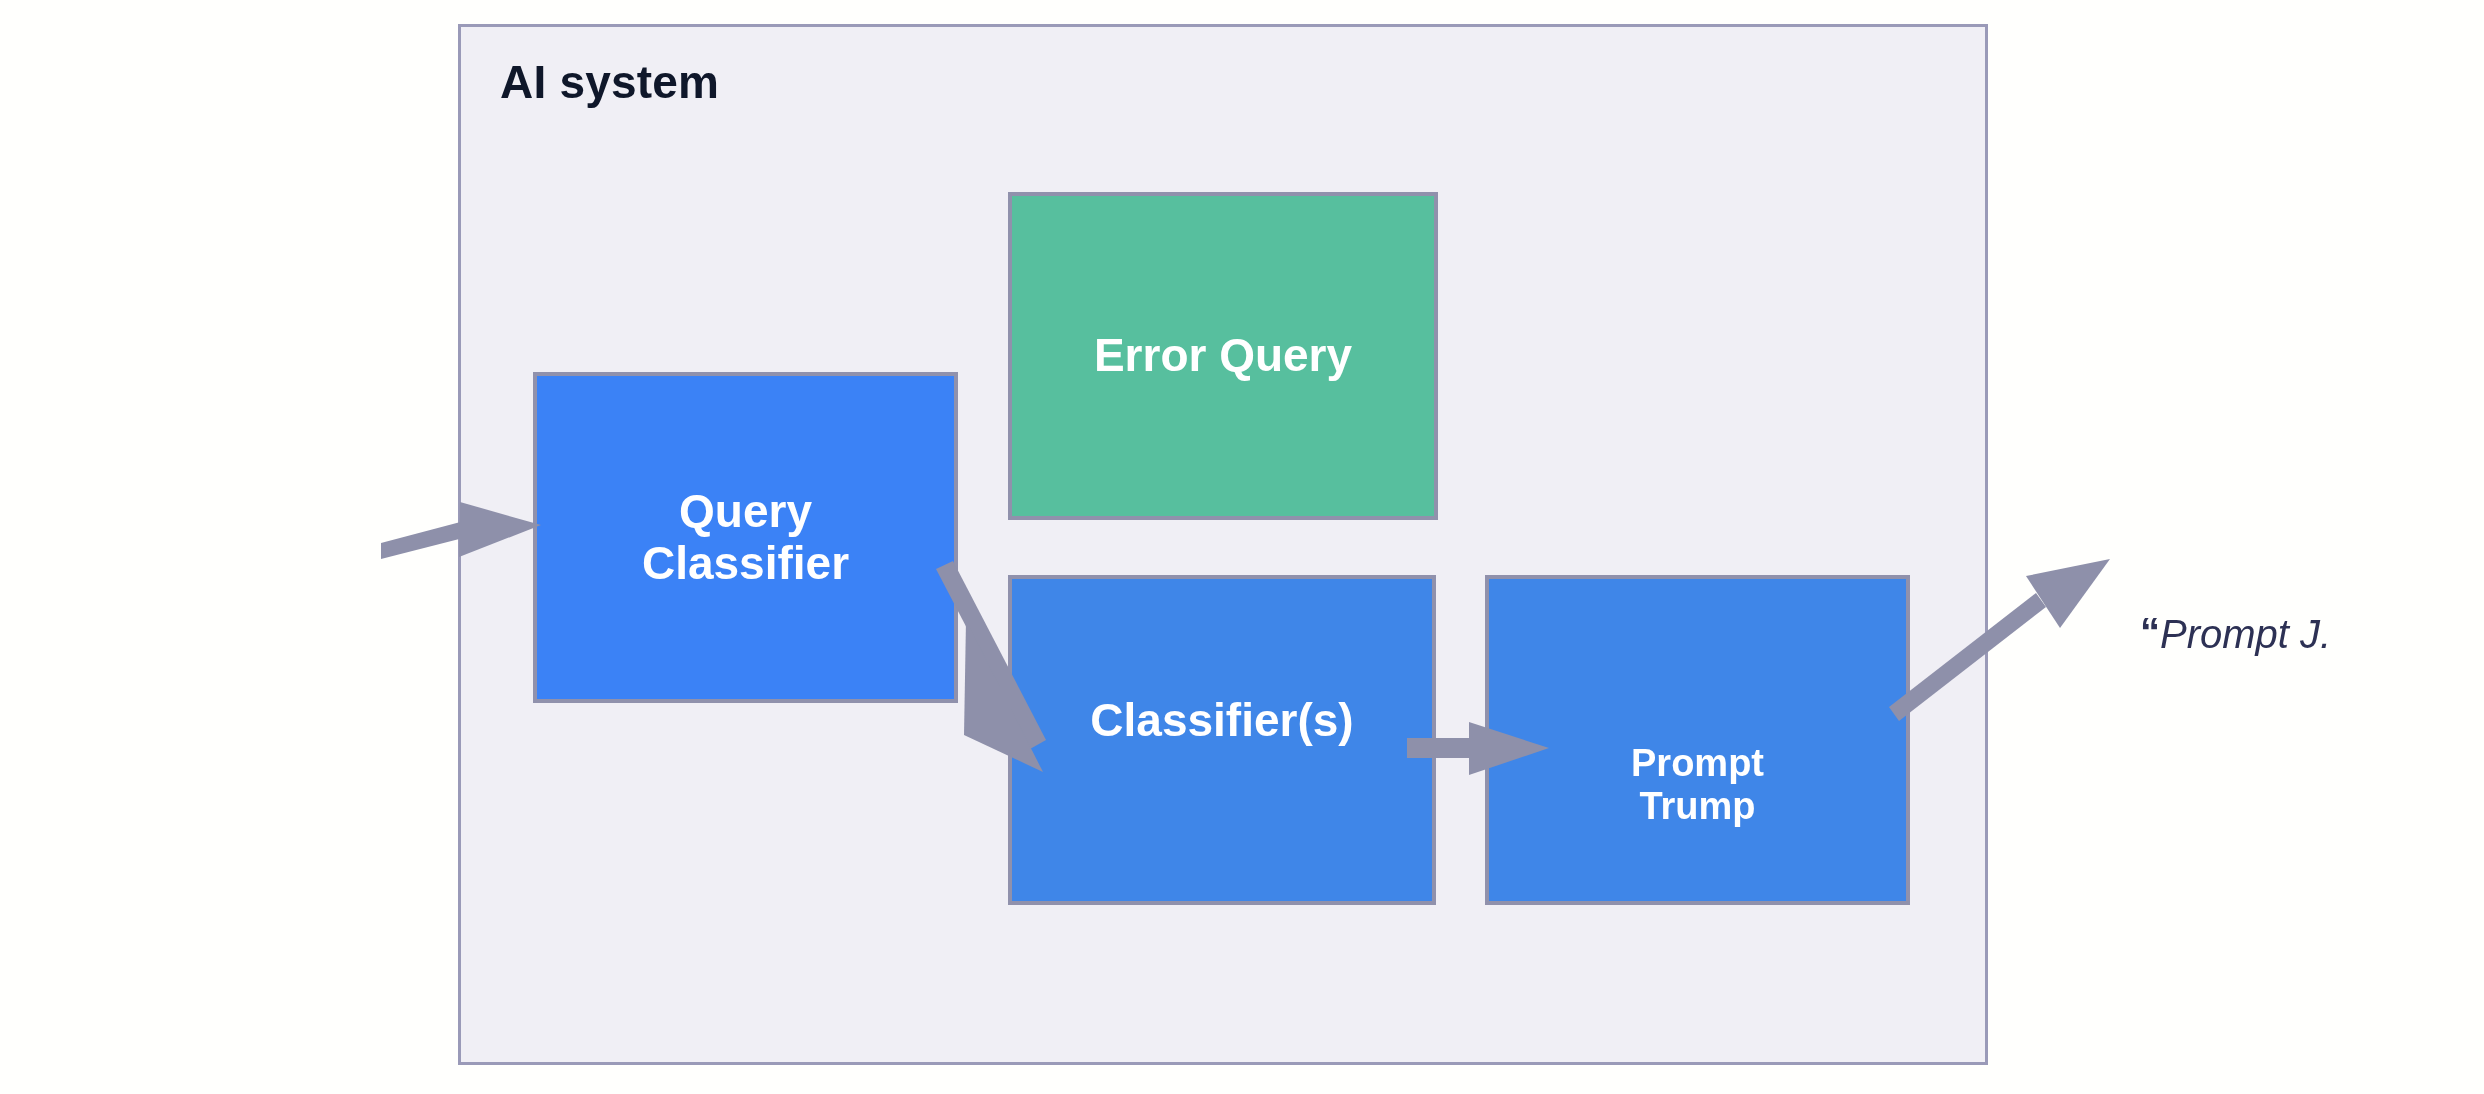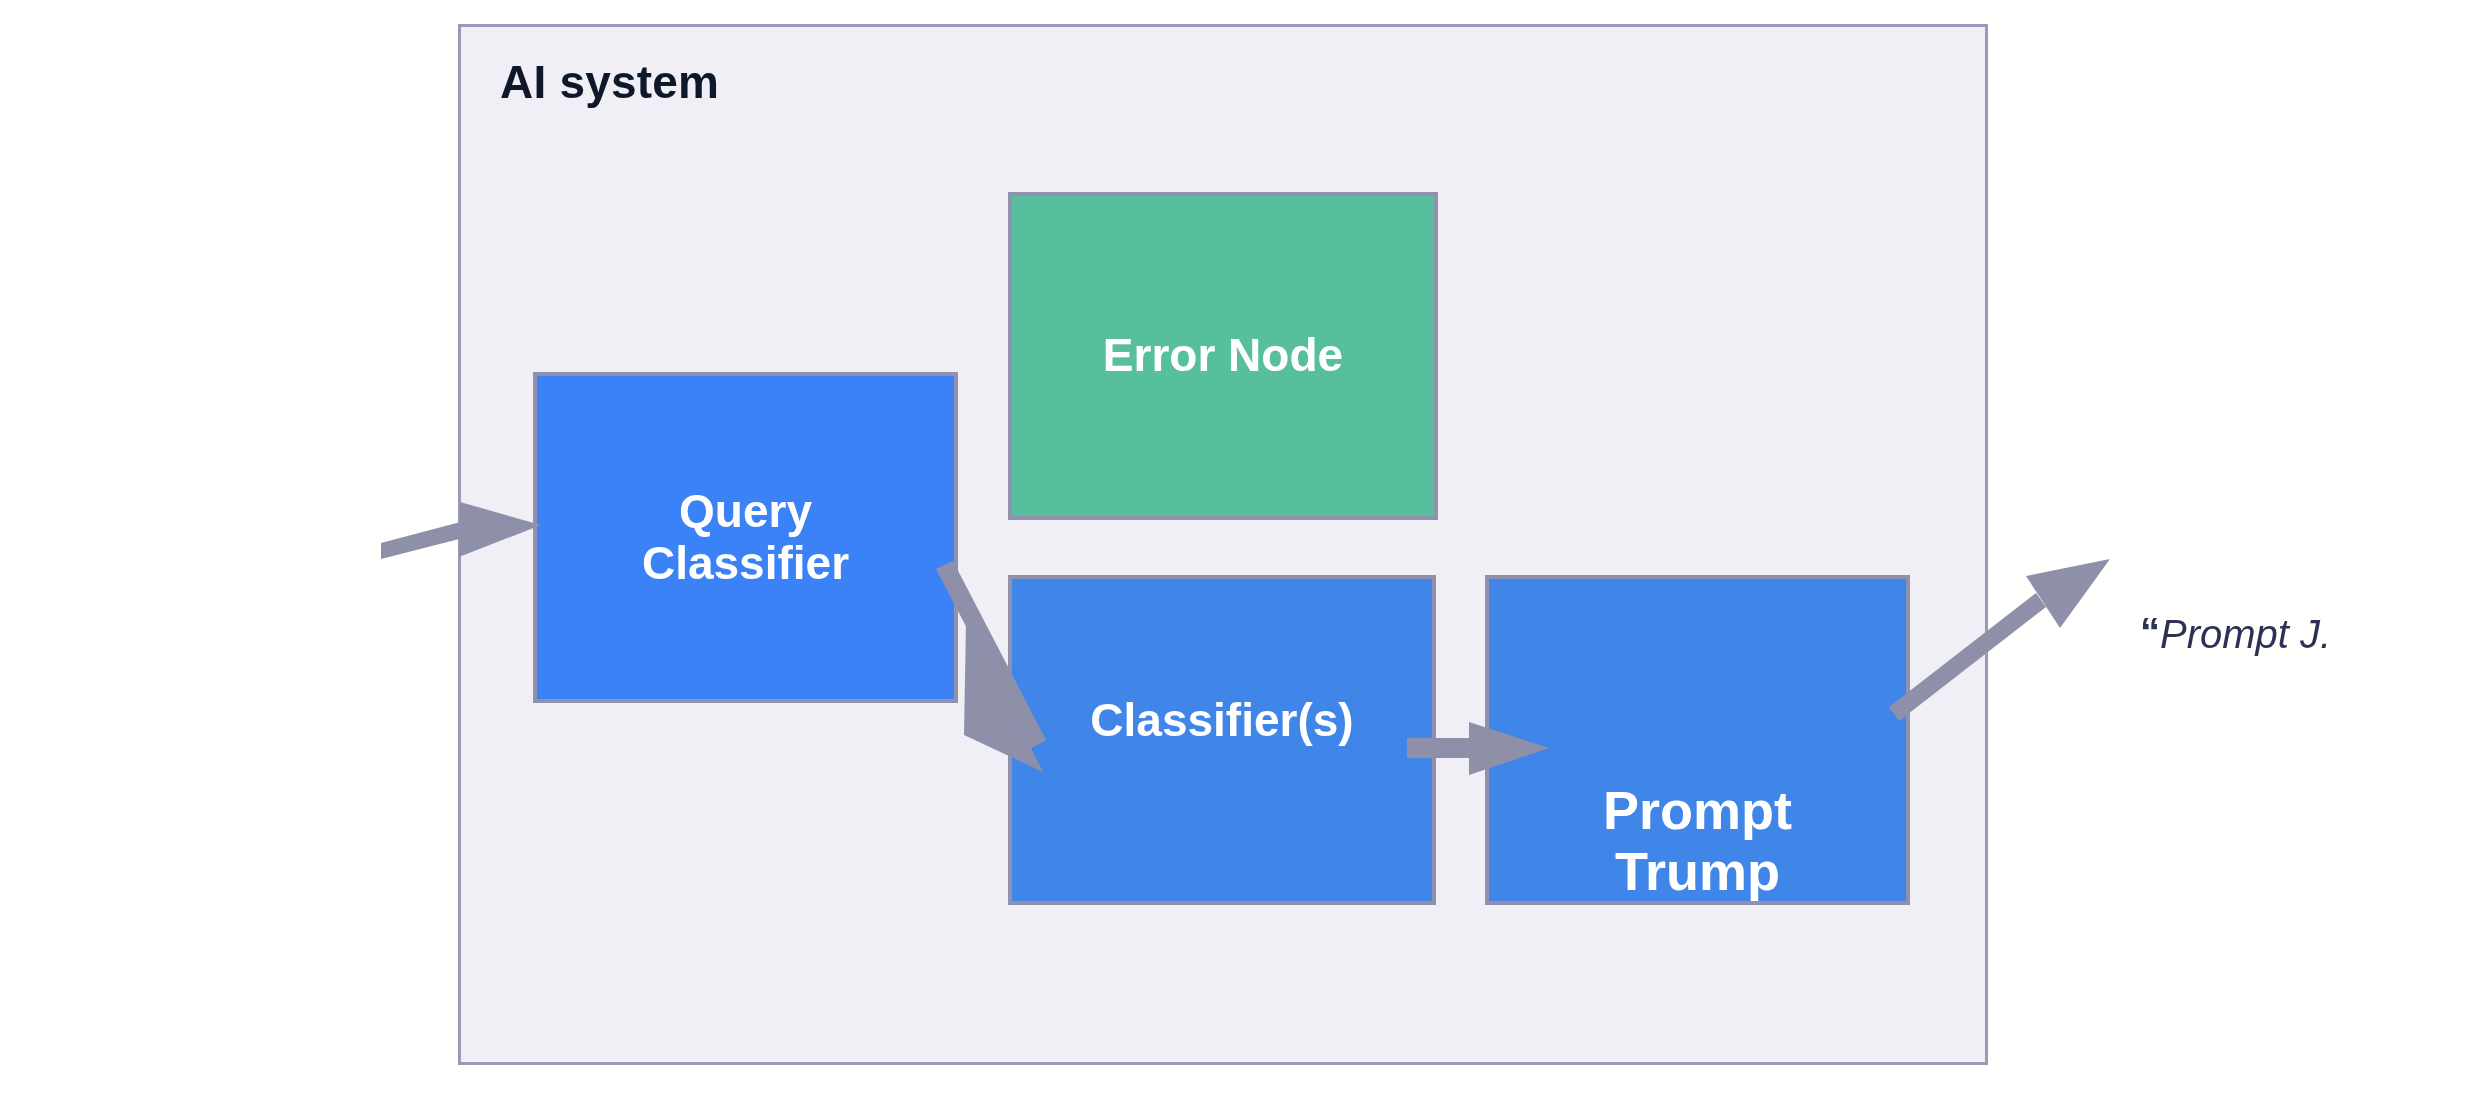--- a/index.html
+++ b/index.html
@@ -71,23 +71,23 @@
     width: 428px; height: 330px;
     background: #3f86e8;
     align-items: flex-start;
     padding-top: 116px;
     font-size: 46px;
   }
   #node-prompt {
     left: 1485px; top: 575px;
     width: 425px; height: 330px;
     background: #3f86e8;
-    align-items: flex-end;
+    align-items: center;
     padding-top: 90px;
-    font-size: 54px;
+    font-size: 38px;
   }
 
   
   #arrow-layer {
     position: absolute;
     left: 0; top: 0;
     width: 2484px; height: 1094px;
     pointer-events: none;
   }
 
@@ -119,21 +119,21 @@
   <div class="system-title">AI system</div>
 
   <div class="node" id="node-query-classifier">
     <span>
       <span class="node-label">Query</span>
       <span class="node-label">Classifier</span>
     </span>
   </div>
 
   <div class="node" id="node-error">
-    <span class="node-label">Error Node</span>
+    <span class="node-label">Error Query</span>
   </div>
 
   <div class="node" id="node-retriever">
     <span class="node-label">Classifier(s)</span>
   </div>
 
   <div class="node" id="node-prompt">
     <span>
       <span class="node-label">Prompt</span>
       <span class="node-label">Trump</span>

